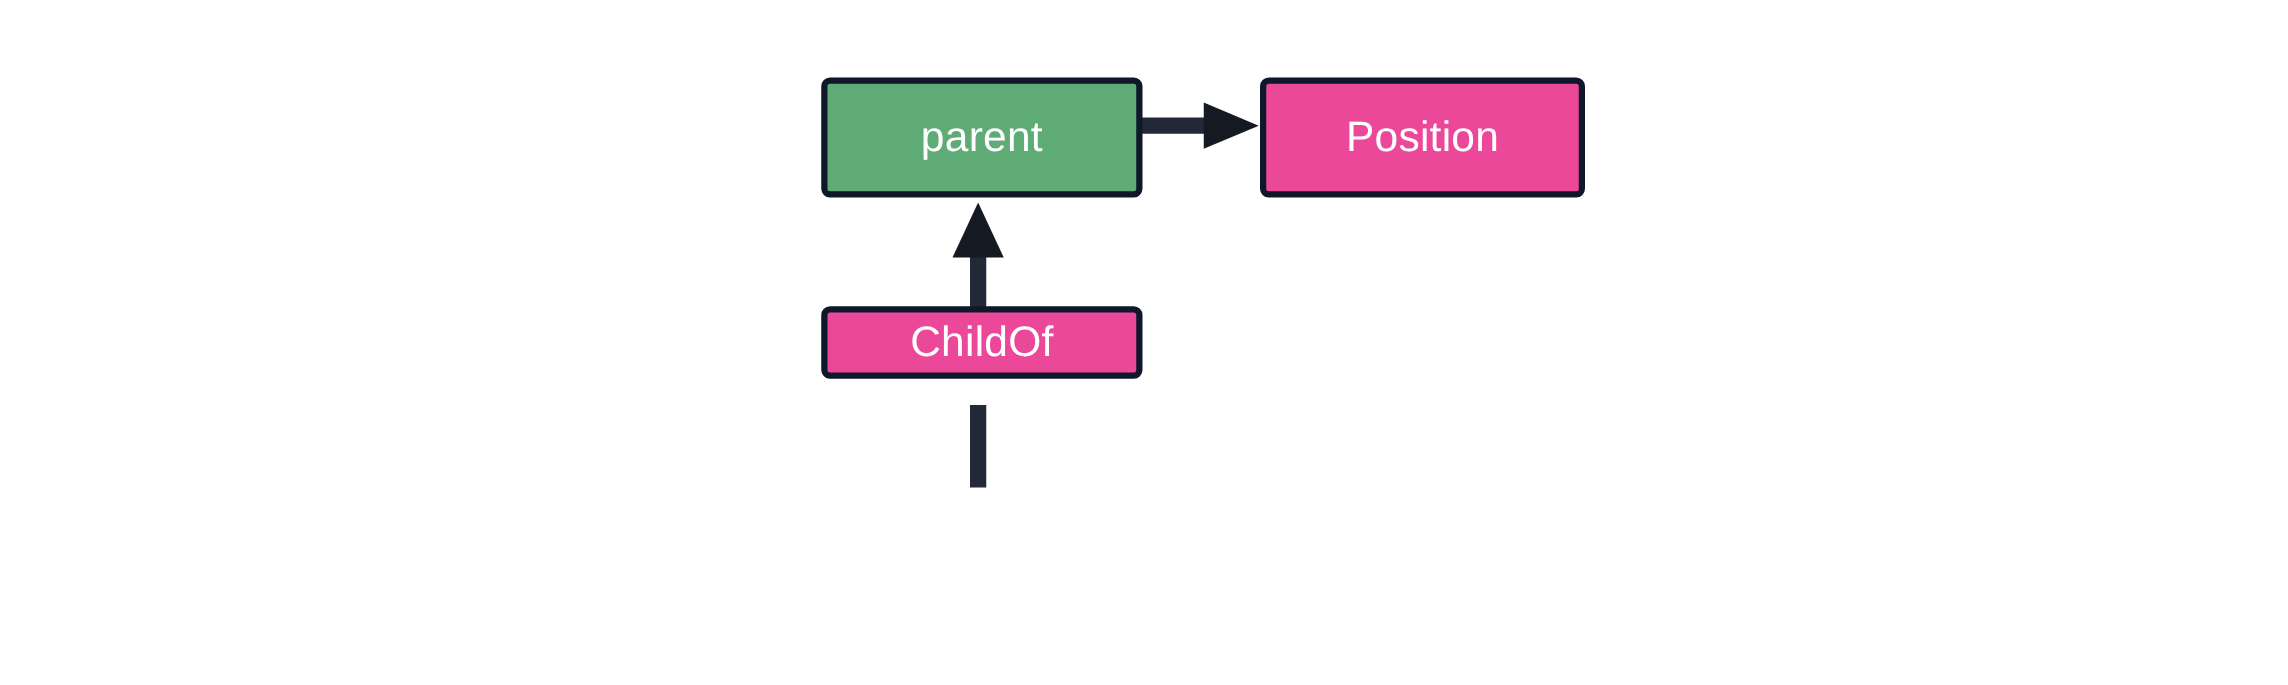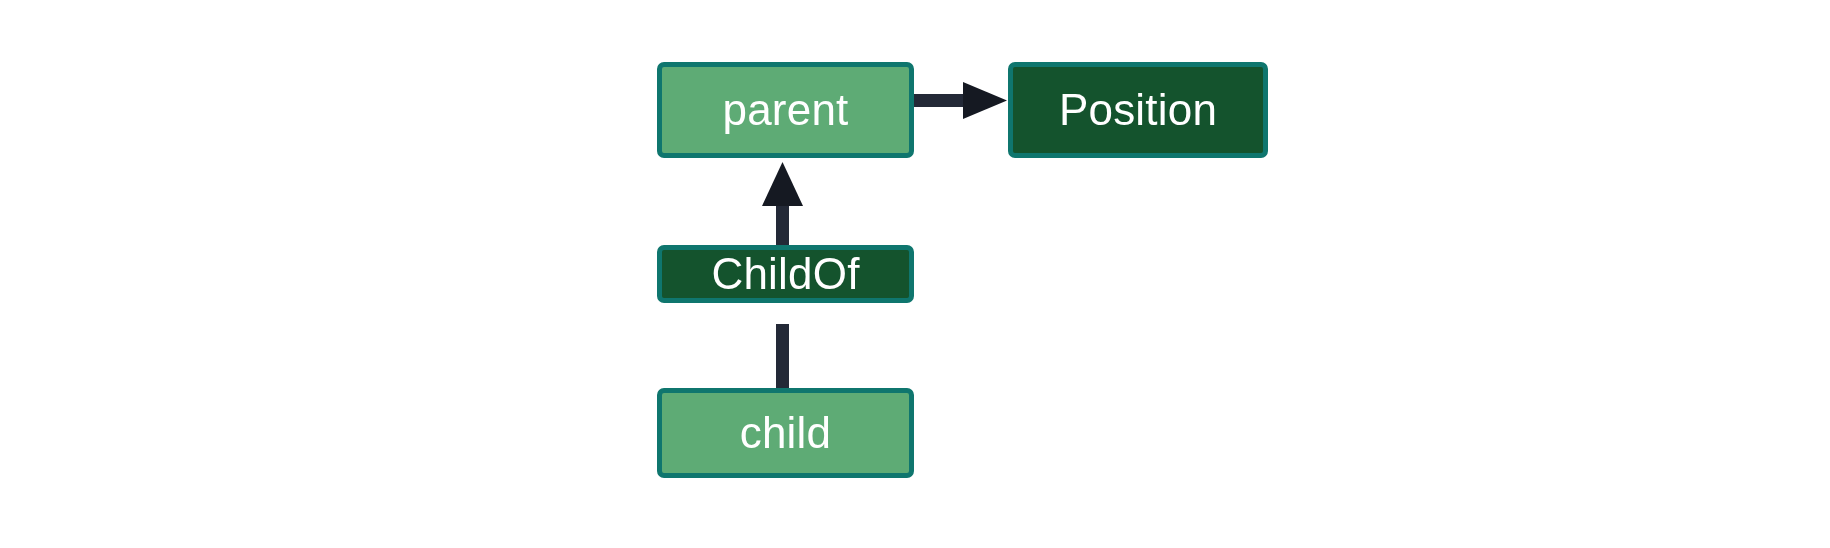--- a/index.html
+++ b/index.html
@@ -24,32 +24,32 @@
     width: 1830px;
     height: 548px;
     pointer-events: none;
   }
   .node {
     position: absolute;
     box-sizing: border-box;
     display: flex;
     align-items: center;
     justify-content: center;
-    border: 5px solid #0f766e;
+    border: 5px solid #0f172a;
     border-radius: 7px;
     color: #ffffff;
-    font-size: 44px;
+    font-size: 34px;
     font-weight: 400;
     letter-spacing: 0.2px;
     line-height: 1;
     text-align: center;
     -webkit-font-smoothing: antialiased;
   }
   .node-green { background: #5EAB75; }
-  .node-blue  { background: #14532d; }
+  .node-blue  { background: #ec4899; }
 
   .node-parent {
     left: 657px;  top: 62px;
     width: 257px; height: 96px;
   }
   .node-position {
     left: 1008px; top: 62px;
     width: 260px; height: 96px;
   }
   .node-childof {
@@ -89,17 +89,14 @@
   </div>
 
   <div class="node node-blue node-position">
     <span class="node-label">Position</span>
   </div>
 
   <div class="node node-blue node-childof">
     <span class="node-label">ChildOf</span>
   </div>
 
-  <div class="node node-green node-child">
-    <span class="node-label">child</span>
-  </div>
 
 </div>
 
 </body></html>

